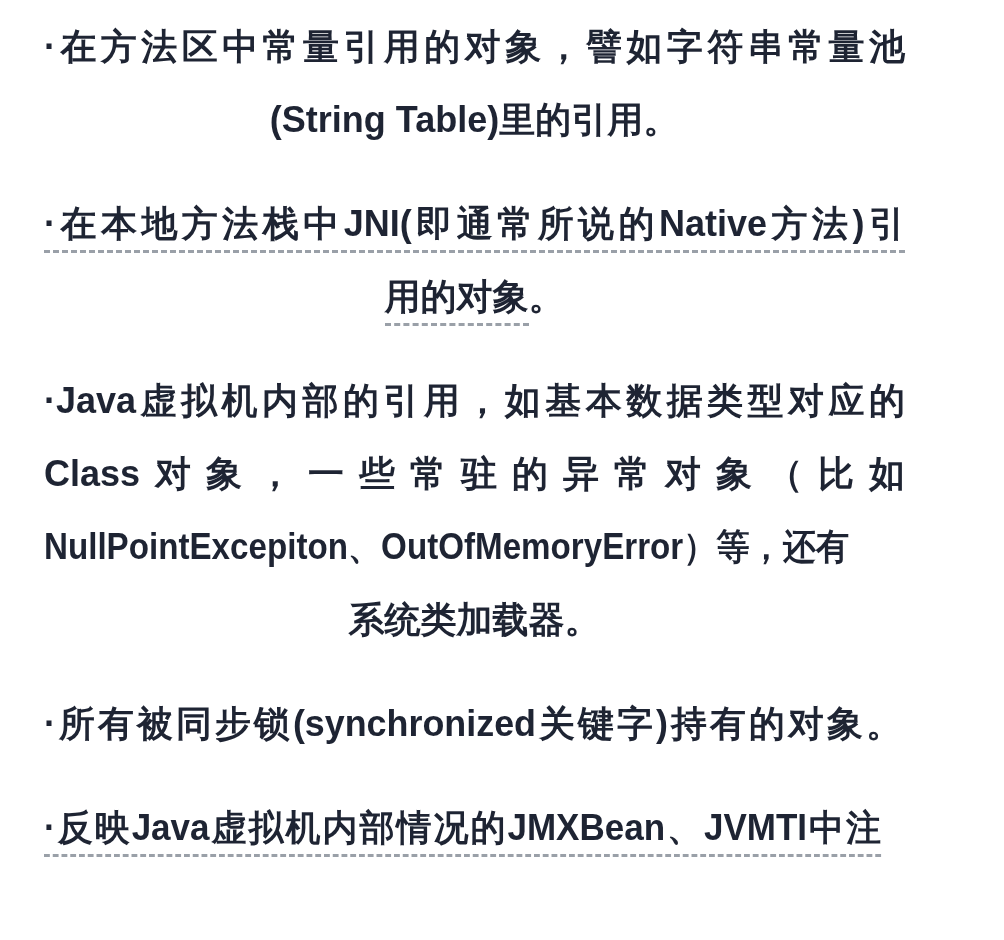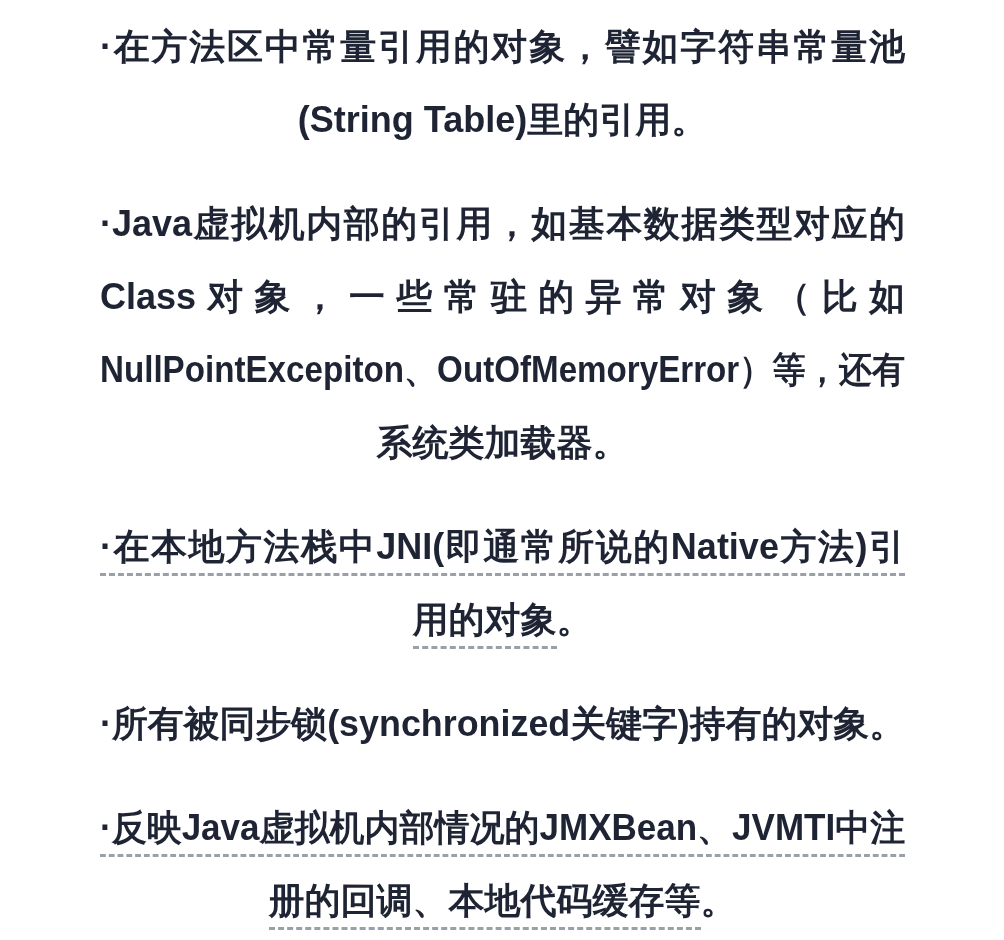--- a/index.html
+++ b/index.html
@@ -5,21 +5,21 @@
   html, body {
     margin: 0;
     padding: 0;
     background: #ffffff;
   }
   .page {
     position: relative;
     width: 1004px;
     height: 940px;
     box-sizing: border-box;
-    padding: 10px 99px 0 100px;
+    padding: 10px 99px 0 44px;
     background: #ffffff;
     overflow: hidden;
     font-family: "Liberation Sans", "DejaVu Sans", sans-serif;
     font-size: 36px;
     font-weight: 600;
     color: #1e2433;
   }
   .paragraph {
     margin: 0 0 31px 0;
   }
@@ -41,30 +41,29 @@
 </head>
 <body>
 
 <div class="page" style="background: rgb(255, 255, 255); color: rgb(30, 36, 51);">
   <main>
       <div class="paragraph">
         <div class="line stretch" style="">·在方法区中常量引用的对象，譬如字符串常量池</div>
         <div class="line" style="">(String Table)里的引用。</div>
       </div>
       <div class="paragraph">
+        <div class="line stretch" style=""><span class="dashed">·在本地方法栈中JNI(即通常所说的Native方法)引</span></div>
+        <div class="line" style=""><span class="dashed">用的对象</span><span>。</span></div>
+      </div>
+      <div class="paragraph">
         <div class="line stretch" style="">·Java虚拟机内部的引用，如基本数据类型对应的</div>
         <div class="line stretch" style="">Class对象，一些常驻的异常对象（比如</div>
         <div class="line stretch" style="white-space: nowrap; transform: scaleX(0.921053);">NullPointExcepiton、OutOfMemoryError）等，还有</div>
         <div class="line" style="">系统类加载器。</div>
       </div>
       <div class="paragraph">
-        <div class="line stretch" style=""><span class="dashed">·在本地方法栈中JNI(即通常所说的Native方法)引</span></div>
-        <div class="line" style=""><span class="dashed">用的对象</span><span>。</span></div>
-      </div>
-      <div class="paragraph">
         <div class="line stretch" style="white-space: nowrap; transform: scaleX(0.996287);">·所有被同步锁(synchronized关键字)持有的对象。</div>
       </div>
       <div class="paragraph">
         <div class="line stretch" style="white-space: nowrap; transform: scaleX(0.972222);"><span class="dashed">·反映Java虚拟机内部情况的JMXBean、JVMTI中注</span></div>
-        <div class="line" style=""><span class="dashed">册的回调、本地代码缓存等</span><span>。</span></div>
       </div>
     </main>
 </div>
 
 </body></html>

